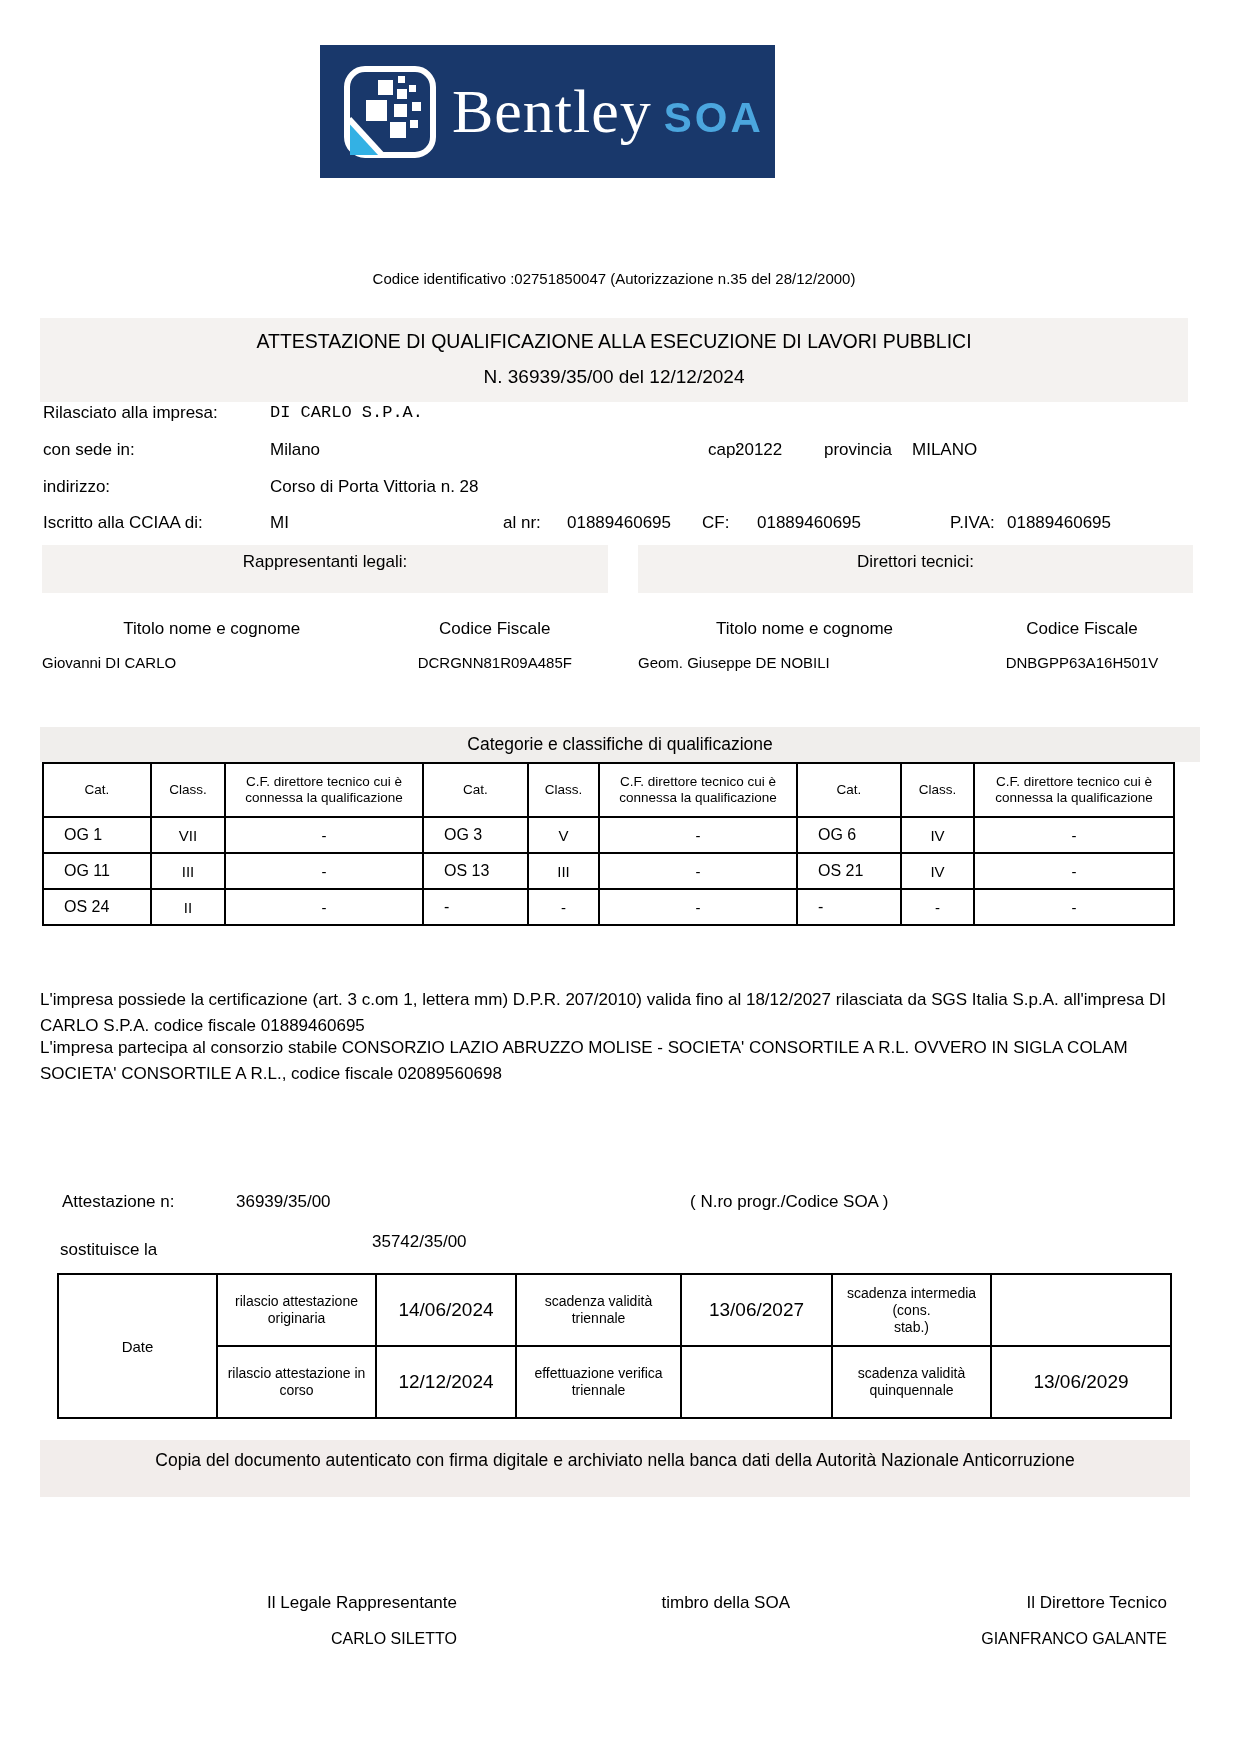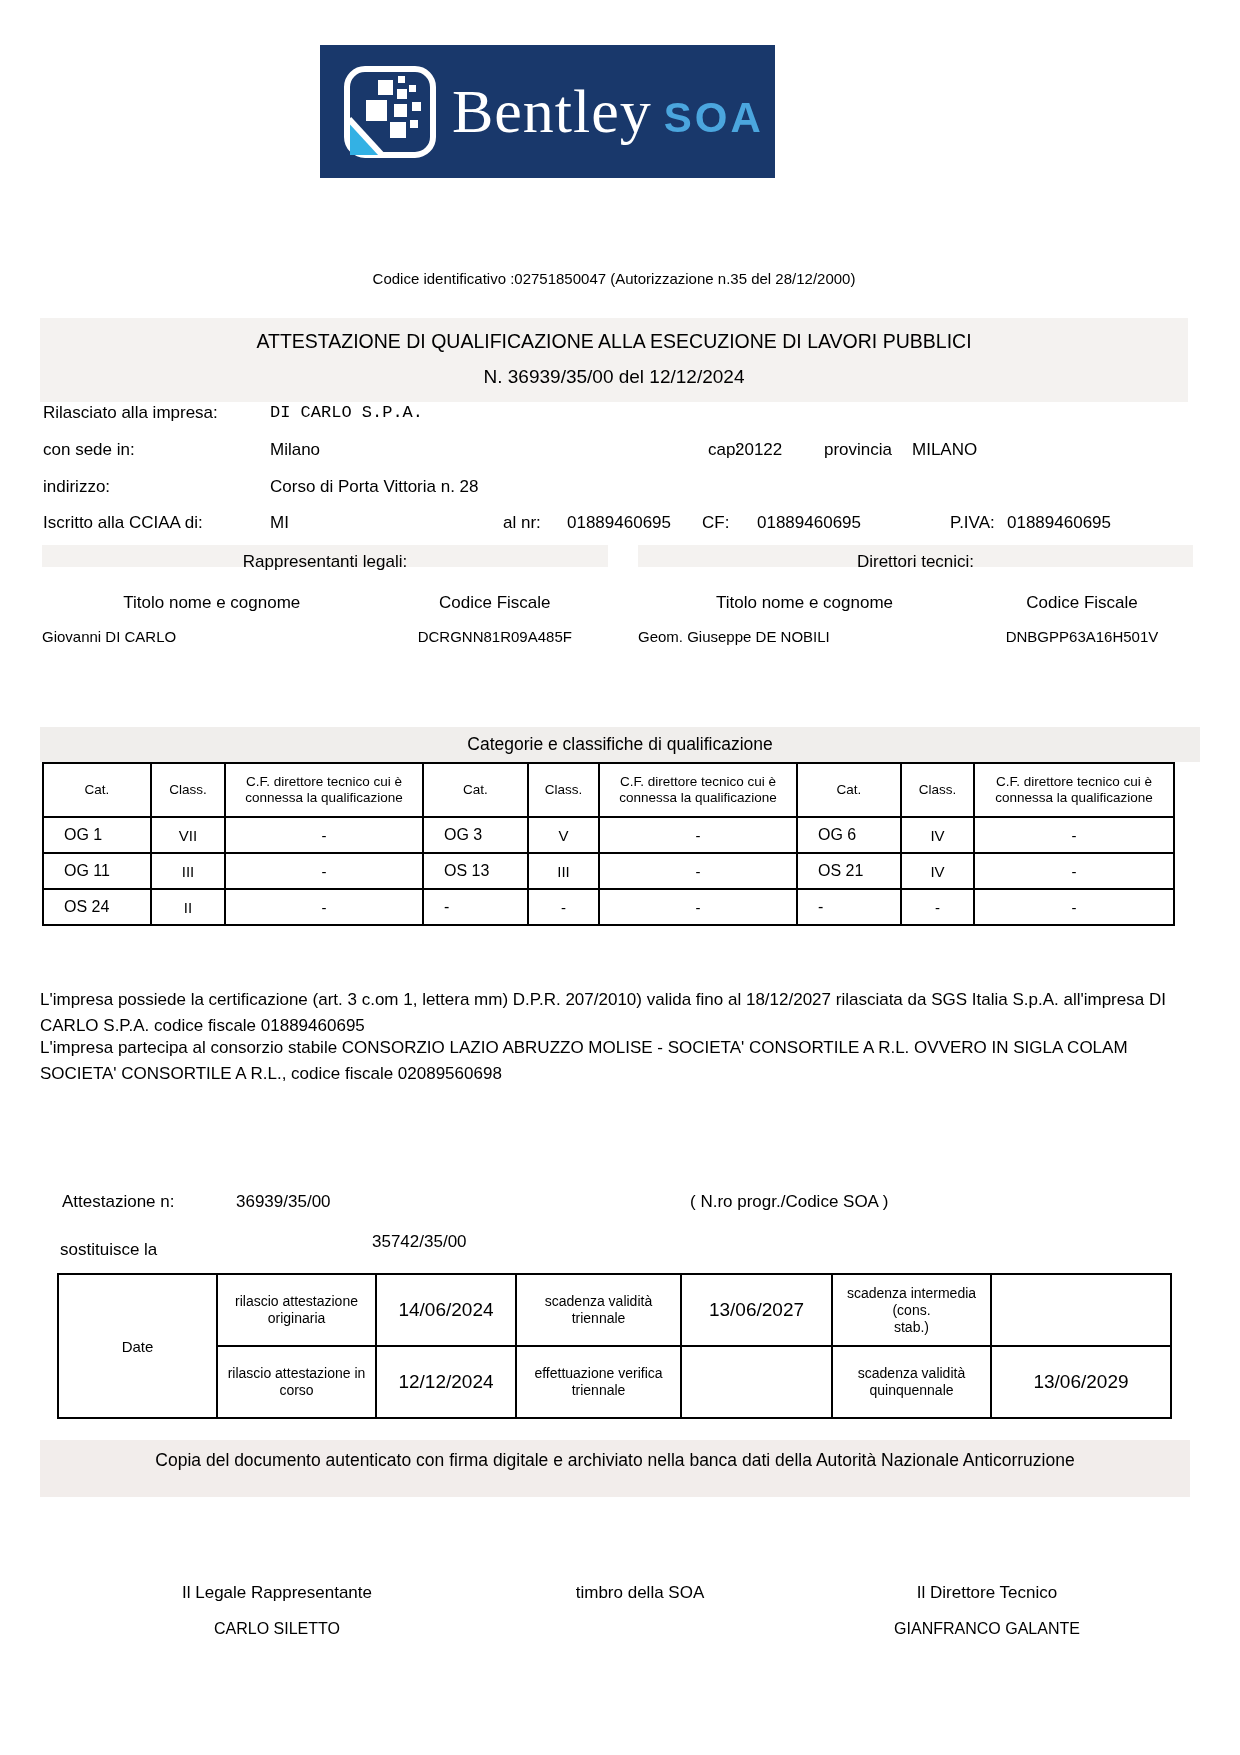--- a/index.html
+++ b/index.html
@@ -18,21 +18,21 @@
 
   .codice { position:absolute; left:40px; top:270px; width:1148px; text-align:center; font-size:15px; }
 
   .titlebar { position:absolute; left:40px; top:318px; width:1148px; background:#f4f2f0;
               text-align:center; padding:12px 0 14px 0; }
   .titlebar .t1 { font-size:19.5px; }
   .titlebar .t2 { font-size:19px; margin-top:13px; }
 
   
   .panel { position:absolute; }
-  .panel-bar { background:#f4f2f0; height:22px; text-align:center; font-size:17px; padding-top:7px; }
+  .panel-bar { background:#f4f2f0; height:48px; text-align:center; font-size:17px; padding-top:7px; }
   .panel-cols { display:flex; margin-top:26px; }
   .panel-cols .c1 { width:60%; text-align:center; font-size:17px; }
   .panel-cols .c2 { width:40%; text-align:center; font-size:17px; }
   .panel-row { display:flex; margin-top:15px; }
   .panel-row .c1 { width:60%; font-size:15px; }
   .panel-row .c2 { width:40%; text-align:center; font-size:15px; }
 
   .catbar { position:absolute; left:40px; top:727px; width:1160px; height:35px; background:#f0eeec;
             text-align:center; font-size:17.5px; padding-top:7px; }
 
@@ -50,21 +50,21 @@
   .dtable { position:absolute; left:57px; top:1273px; width:1113px; }
   .dtable td { border:2px solid #000; text-align:center; vertical-align:middle; }
   .dtable tr { height:72px; }
   .dtable .dlabel { font-size:15px; }
   .dtable .dsmall { font-size:14px; line-height:17px; white-space:pre-line; padding:2px 4px; }
   .dtable .dbig { font-size:19px; }
 
   .anacbar { position:absolute; left:40px; top:1440px; width:1150px; height:57px; background:#f2edeb;
              text-align:center; font-size:17.5px; padding-top:10px; }
 
-  .sig { position:absolute; text-align:center; }
+  .sig { position:absolute; text-align:right;margin-top:10px; }
   .sig .stitle { font-size:17px; }
   .sig .sname { font-size:16px; margin-top:17px; }
 </style>
 </head>
 <body>
 
 <div class="page">
 
   <div class="logo">
     <svg class="logo-icon" viewBox="0 0 96 96">

